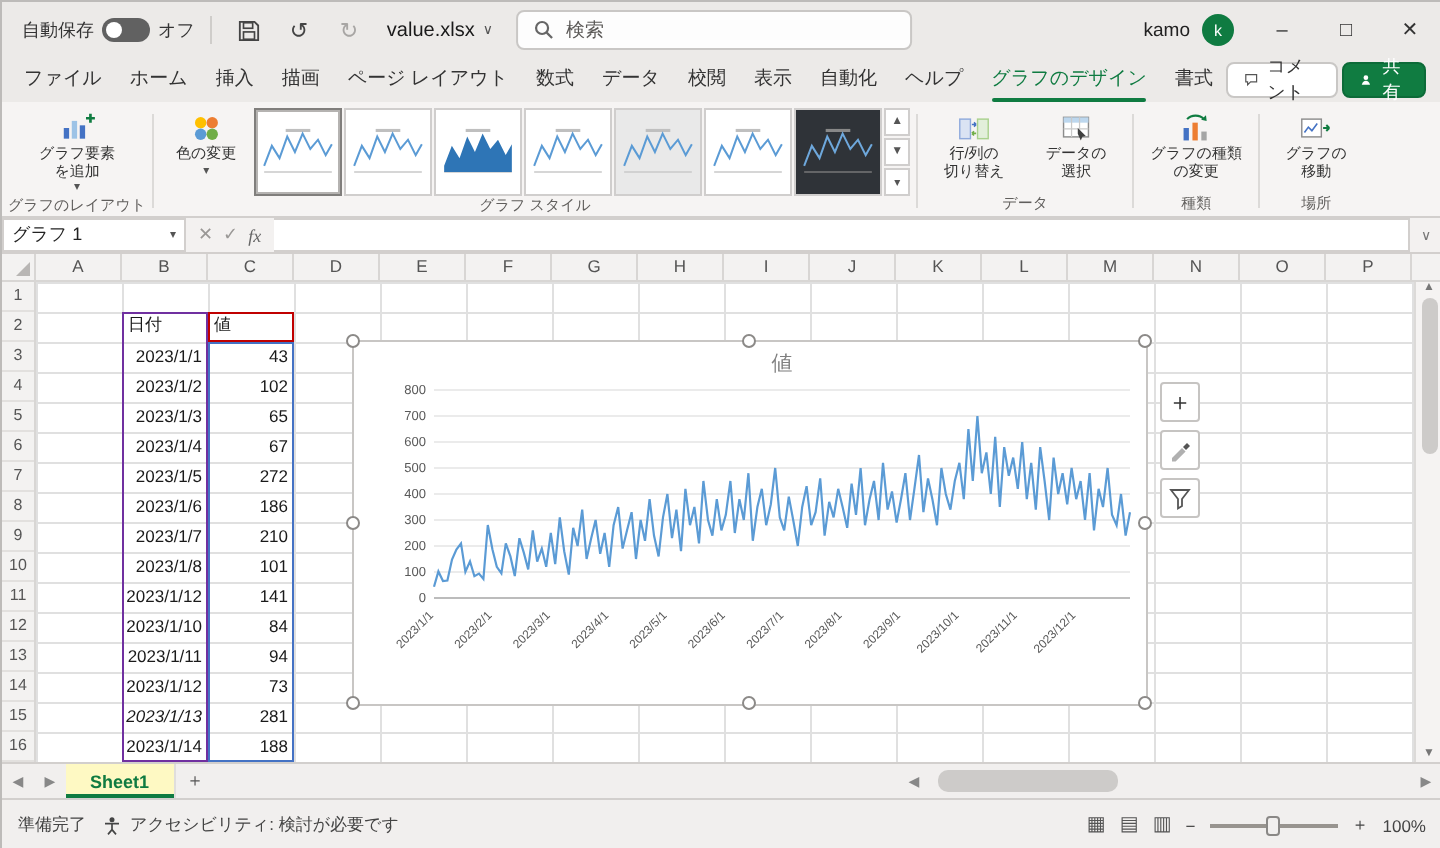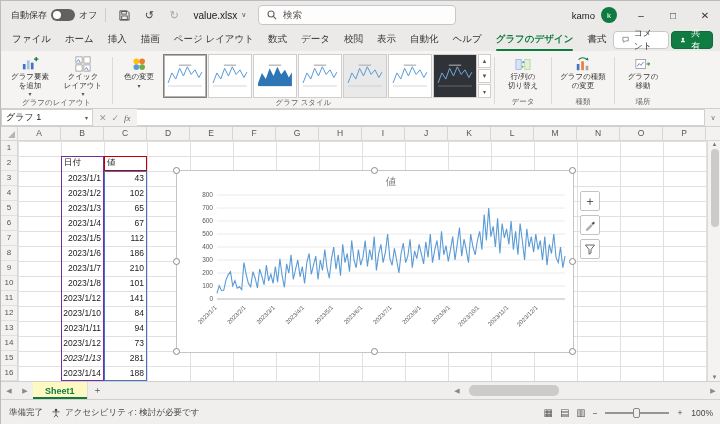--- a/index.html
+++ b/index.html
@@ -26,21 +26,21 @@
   .winr{margin-left:auto;display:flex;align-items:center;height:100%;}
   .user{font-size:9.5px;color:#222;margin-right:6px;}
   .avatar{width:16px;height:16px;border-radius:50%;background:#0f7b41;color:#fff;font-size:8px;
     display:flex;align-items:center;justify-content:center;margin-right:8px;}
   .wbtn{width:32px;height:28px;display:flex;align-items:center;justify-content:center;
     font-size:10px;color:#333;}
 
   
   .tabrow{height:22px;background:#eceae8;display:flex;align-items:center;padding-left:4px;flex:none;}
   .rtab{padding:4px 7px 5px;font-size:9.5px;color:#333;position:relative;cursor:default;white-space:nowrap;}
-  .rtab.active{color:#0f7b41;font-weight:700;}
+  .rtab.active{color:#0f7b41;font-weight:400;}
   .rtab.active::after{content:"";position:absolute;left:7px;right:7px;bottom:0;height:2.5px;
     background:#0f7b41;border-radius:2px;}
   .tabr-right{margin-left:auto;display:flex;align-items:center;gap:2px;margin-right:8px;}
   .pill{display:flex;align-items:center;gap:4px;height:18px;padding:0 8px;border-radius:4px;font-size:9px;}
   .pill.comment{background:#fff;border:1px solid #c9c7c5;color:#333;}
   .pill.share{background:#107c41;border:1px solid #0c6b38;color:#fff;}
 
   
   .ribbon{height:58px;background:#f6f4f3;border-bottom:1px solid #d2cfcd;display:flex;
     padding:2px 2px 0 2px;flex:none;}
@@ -217,33 +217,20 @@
           <svg width="18" height="16" viewBox="0 0 20 18">
             <rect x="2" y="9" width="3" height="6" fill="#4472c4"></rect>
             <rect x="6.5" y="5" width="3" height="10" fill="#9dc3e6"></rect>
             <rect x="11" y="7.5" width="3" height="7.5" fill="#4472c4"></rect>
             <path d="M14.5 3.5h5M17 1v5" stroke="#107c41" stroke-width="1.5" fill="none"></path>
           </svg>
           <div class="lbl">グラフ要素
 を追加</div>
           <span class="dd">▾</span>
         </div>
-        <div class="bigbtn">
-          <svg width="18" height="16" viewBox="0 0 18 18">
-            <rect x="1" y="1" width="7" height="7" fill="#fff" stroke="#8c8c8c" stroke-width="0.8"></rect>
-            <rect x="10" y="1" width="7" height="7" fill="#fff" stroke="#8c8c8c" stroke-width="0.8"></rect>
-            <rect x="1" y="10" width="7" height="7" fill="#fff" stroke="#8c8c8c" stroke-width="0.8"></rect>
-            <rect x="10" y="10" width="7" height="7" fill="#fff" stroke="#8c8c8c" stroke-width="0.8"></rect>
-            <path d="M2 6.5l2-2.5 2 3.5" stroke="#4472c4" fill="none" stroke-width="0.9"></path>
-            <path d="M11 15.5l2-2.5 2 3.5" stroke="#4472c4" fill="none" stroke-width="0.9"></path>
-          </svg>
-          <div class="lbl">クイック
-レイアウト</div>
-          <span class="dd">▾</span>
-        </div>
       </div>
       <div class="rlabel">グラフのレイアウト</div>
     </div>
 
     <div class="gsep"></div>
 
     <div class="rgroup">
       <div class="rbody">
         <div class="bigbtn" style="width:46px">
           <svg width="18" height="16" viewBox="0 0 18 18">
@@ -327,20 +314,30 @@
       <div class="rbody">
         <div class="bigbtn" style="width:50px">
           <svg width="18" height="16" viewBox="0 0 18 18">
             <rect x="1" y="4" width="6" height="11" fill="#dae3f3" stroke="#8faadc" stroke-width="0.8"></rect>
             <rect x="11" y="4" width="6" height="11" fill="#e2efda" stroke="#a9d18e" stroke-width="0.8"></rect>
             <path d="M7.8 7h2.4m0 0l-1.2-1.2M10.2 7L9 8.2" stroke="#4472c4" stroke-width="0.9" fill="none"></path>
             <path d="M10.2 12H7.8m0 0L9 10.8M7.8 12L9 13.2" stroke="#70ad47" stroke-width="0.9" fill="none"></path>
           </svg>
           <div class="lbl">行/列の
 切り替え</div>
+        </div>
+        <div class="bigbtn" style="width:50px">
+          <svg width="18" height="16" viewBox="0 0 18 18">
+            <rect x="2" y="3" width="14" height="11" fill="#fff" stroke="#8c8c8c" stroke-width="0.8"></rect>
+            <rect x="2" y="3" width="14" height="3" fill="#bdd7ee"></rect>
+            <path d="M6.5 3v11M11 3v11M2 9.5h14" stroke="#c9c9c9" stroke-width="0.7"></path>
+            <path d="M10 9l4.5 4.5-1.9.4-.9 2.1-1.7-3.8z" fill="#404040"></path>
+          </svg>
+          <div class="lbl">データの
+選択</div>
         </div>
       </div>
       <div class="rlabel">データ</div>
     </div>
 
     <div class="gsep"></div>
 
     <div class="rgroup">
       <div class="rbody">
         <div class="bigbtn" style="width:56px">
@@ -437,21 +434,21 @@
           <div class="cell hd" style="left: 86px; top: 15px;">値</div>
           <div class="cell val" style="left: 43px; top: 30px;">2023/1/1</div>
           <div class="cell val" style="left: 86px; top: 30px;">43</div>
           <div class="cell val" style="left: 43px; top: 45px;">2023/1/2</div>
           <div class="cell val" style="left: 86px; top: 45px;">102</div>
           <div class="cell val" style="left: 43px; top: 60px;">2023/1/3</div>
           <div class="cell val" style="left: 86px; top: 60px;">65</div>
           <div class="cell val" style="left: 43px; top: 75px;">2023/1/4</div>
           <div class="cell val" style="left: 86px; top: 75px;">67</div>
           <div class="cell val" style="left: 43px; top: 90px;">2023/1/5</div>
-          <div class="cell val" style="left: 86px; top: 90px;">112</div>
+          <div class="cell val" style="left: 86px; top: 90px;">272</div>
           <div class="cell val" style="left: 43px; top: 105px;">2023/1/6</div>
           <div class="cell val" style="left: 86px; top: 105px;">186</div>
           <div class="cell val" style="left: 43px; top: 120px;">2023/1/7</div>
           <div class="cell val" style="left: 86px; top: 120px;">210</div>
           <div class="cell val" style="left: 43px; top: 135px;">2023/1/8</div>
           <div class="cell val" style="left: 86px; top: 135px;">101</div>
           <div class="cell val" style="left: 43px; top: 150px;">2023/1/12</div>
           <div class="cell val" style="left: 86px; top: 150px;">141</div>
           <div class="cell val" style="left: 43px; top: 165px;">2023/1/10</div>
           <div class="cell val" style="left: 86px; top: 165px;">84</div>

